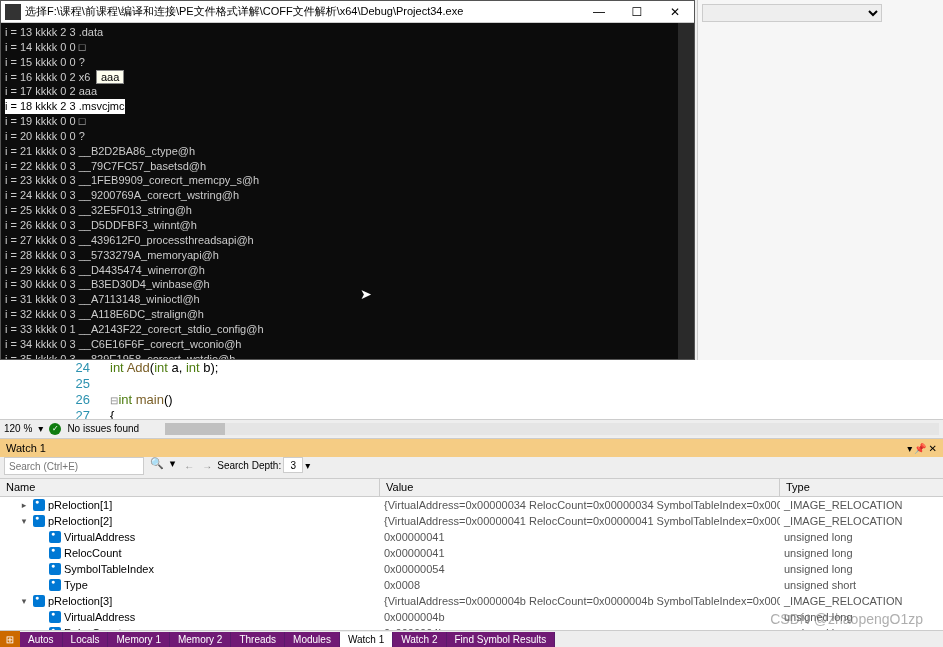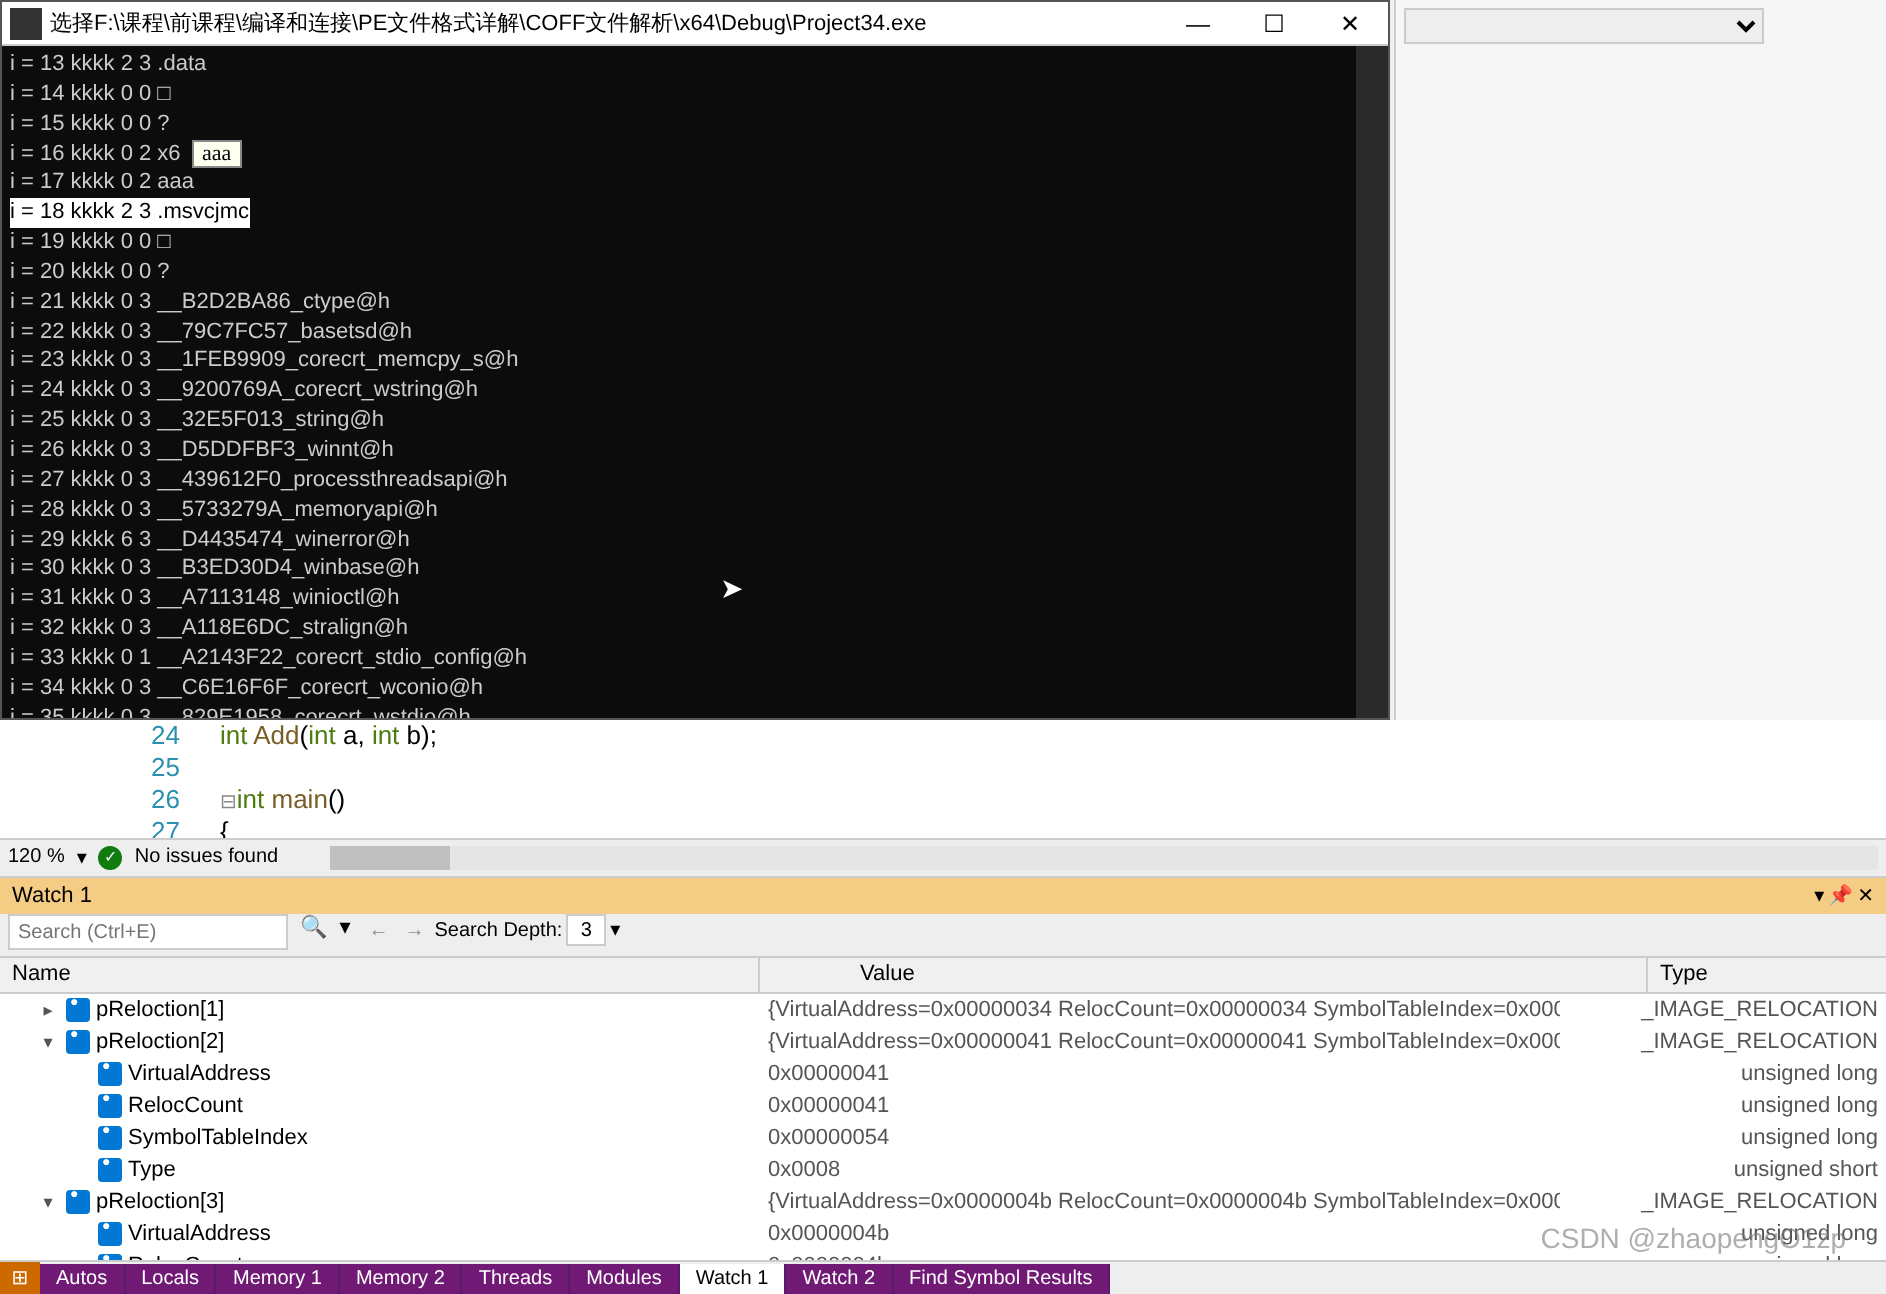--- a/index.html
+++ b/index.html
@@ -7,21 +7,21 @@
 
 .console-window { position: absolute; top: 0; left: 0; width: 695px; height: 360px; background: #701a75; border: 1px solid #555; z-index: 100; }
 .console-titlebar { height: 22px; background: #fff; display: flex; align-items: center; border-bottom: 1px solid #ccc; }
 .console-icon { width: 16px; height: 16px; background: #333; margin: 0 4px; display: inline-block; }
 .console-title { flex: 1; font-size: 11px; color: #000; white-space: nowrap; overflow: hidden; }
 .console-btns { display: flex; }
 .console-btn { width: 38px; height: 22px; display: flex; align-items: center; justify-content: center; font-size: 12px; color: #000; cursor: pointer; }
 .console-body { height: calc(100% - 22px); background: #0c0c0c; color: #ccc; font-family: 'Consolas', monospace; font-size: 11px; padding: 2px 4px; overflow-y: auto; position: relative; }
 .console-line { white-space: pre; line-height: 1.35; }
 .console-scroll { position: absolute; right: 0; top: 0; width: 16px; height: 100%; background: #2a2a2a; }
-.console-tooltip { position: absolute; background: #fffff0; border: 1px solid #888; color: #000; padding: 0 4px; font-size: 11px; z-index: 150; font-family: Liberation Serif, serif; }
+.console-tooltip { position: absolute; background: #fffff0; border: 1px solid #888; color: #000; padding: 0 4px; font-size: 11px; z-index: 150; }
 .highlight-line { background: #fff; color: #000; display: inline-block; }
 
 .main-area { position: absolute; top: 0; right: 0; width: 246px; height: 430px; background: #f6f6f6; border-left: 1px solid #ccc; }
 .toolbar-dd { background: #eee; border: 1px solid #ccc; width: 180px; height: 18px; margin: 4px; font-size: 10px; }
 
 .editor-area { position: absolute; top: 360px; left: 0; width: 943px; height: 70px; background: #fff; font-family: Consolas, monospace; font-size: 13px; }
 .editor-gutter { position: absolute; left: 60px; top: 0; width: 30px; text-align: right; color: #2b91af; }
 .editor-code { position: absolute; left: 110px; top: 0; }
 .editor-line { line-height: 16px; height: 16px; }
 .kw { color: #4d7c0f; }
@@ -37,28 +37,28 @@
 .watch-title { height: 18px; background: #f5cc84; color: #000; font-size: 11px; padding: 2px 6px; display: flex; align-items: center; }
 .watch-pins { margin-left: auto; display: flex; gap: 2px; font-size: 10px; }
 .watch-toolbar { height: 22px; background: #eee; border-bottom: 1px solid #ccc; display: flex; align-items: flex-start; padding: 0 4px; gap: 6px; }
 .watch-search { width: 140px; height: 18px; border: 1px solid #ccc; padding: 0 4px; font-size: 10px; color: #888; }
 .watch-nav { display: flex; gap: 2px; align-items: center; font-size: 10px; }
 .watch-nav-btn { width: 16px; height: 16px; display: flex; align-items: center; justify-content: center; color: #888; cursor: pointer; }
 .watch-depth-input { width: 20px; height: 16px; border: 1px solid #ccc; text-align: center; font-size: 10px; }
 
 .watch-header { height: 18px; background: #f0f0f0; border-bottom: 1px solid #ccc; display: flex; font-size: 11px; }
 .wh-name { width: 380px; padding: 2px 6px; border-right: 1px solid #ccc; }
-.wh-value { width: 400px; padding: 2px 6px; border-right: 1px solid #ccc; margin-left: 44px; }
+.wh-value { width: 400px; padding: 2px 6px; border-right: 1px solid #ccc; }
 .wh-type { flex: 1; padding: 2px 6px; }
 
 .watch-body { flex: 1; overflow-y: auto; font-size: 11px; }
 .watch-row { display: flex; height: 16px; align-items: center; }
 .wr-name { width: 380px; padding: 0 2px; display: flex; align-items: center; white-space: nowrap; overflow: hidden; }
 .wr-value { width: 400px; padding: 0 4px; color: #555; white-space: nowrap; overflow: hidden; }
-.wr-type { flex: 1; padding: 0 4px; color: #555; white-space: nowrap; overflow: hidden; text-align: right; }
+.wr-type { flex: 1; padding: 0 4px; color: #555; white-space: nowrap; overflow: hidden; }
 .tree-indent { display: inline-block; }
 .tree-toggle { width: 12px; display: inline-block; text-align: center; color: #555; cursor: pointer; font-size: 9px; }
 .var-icon { width: 12px; height: 12px; background: #0078d4; border-radius: 2px; display: inline-block; margin: 0 3px; position: relative; }
 .var-icon::after { content: '●'; color: #fff; font-size: 7px; position: absolute; top: -1px; left: 2px; }
 
 .bottom-tabs { position: absolute; bottom: 0; left: 0; width: 943px; height: 17px; background: #eee; display: flex; align-items: center; font-size: 10px; border-top: 1px solid #ccc; }
 .btab-icon { width: 20px; height: 16px; background: #cc6a00; display: flex; align-items: center; justify-content: center; color: #fff; }
 .btab { padding: 2px 8px; color: #fff; background: #701a75; border-right: 1px solid #5a1a6b; cursor: pointer; }
 .btab.active { background: #fff; color: #000; }
 

